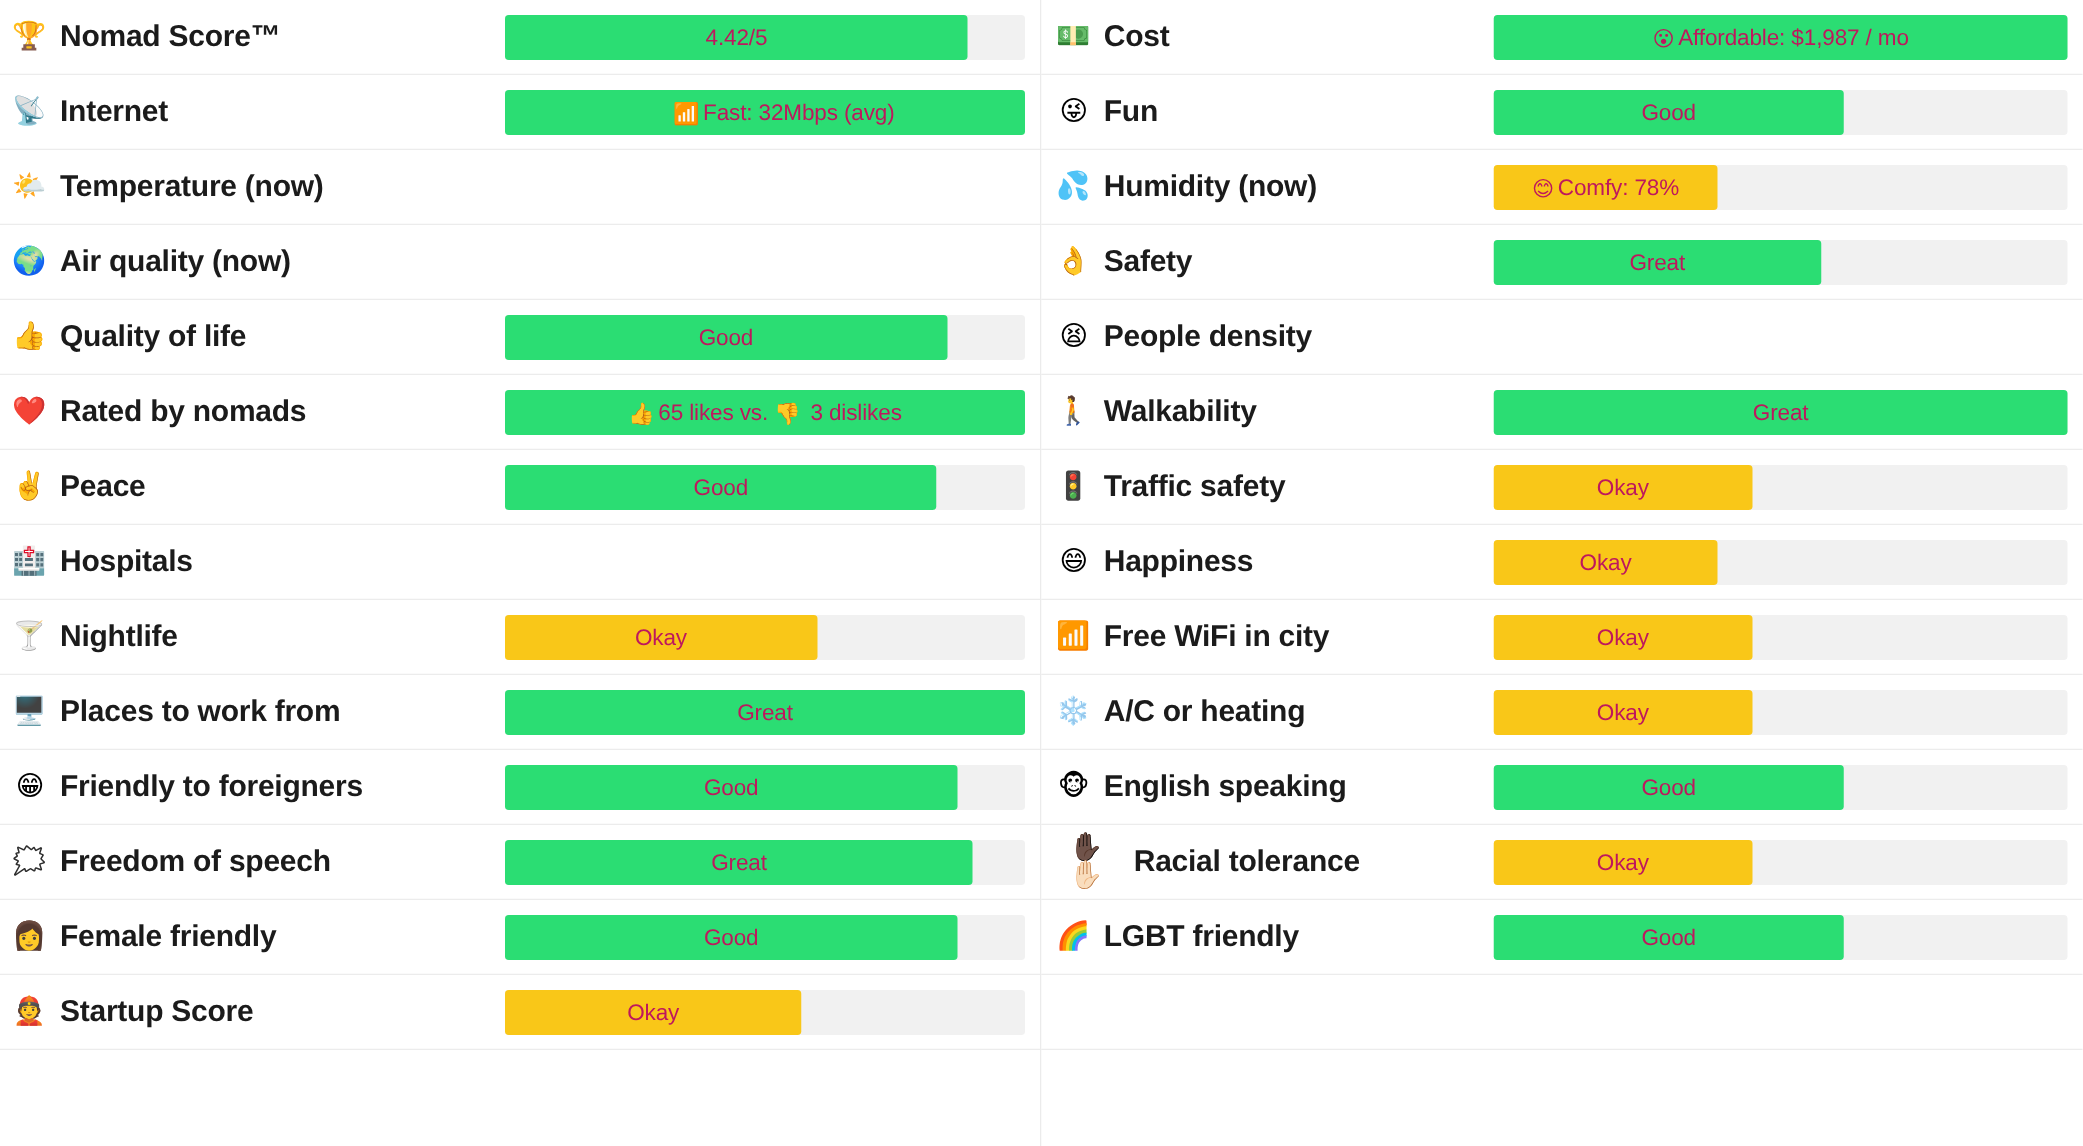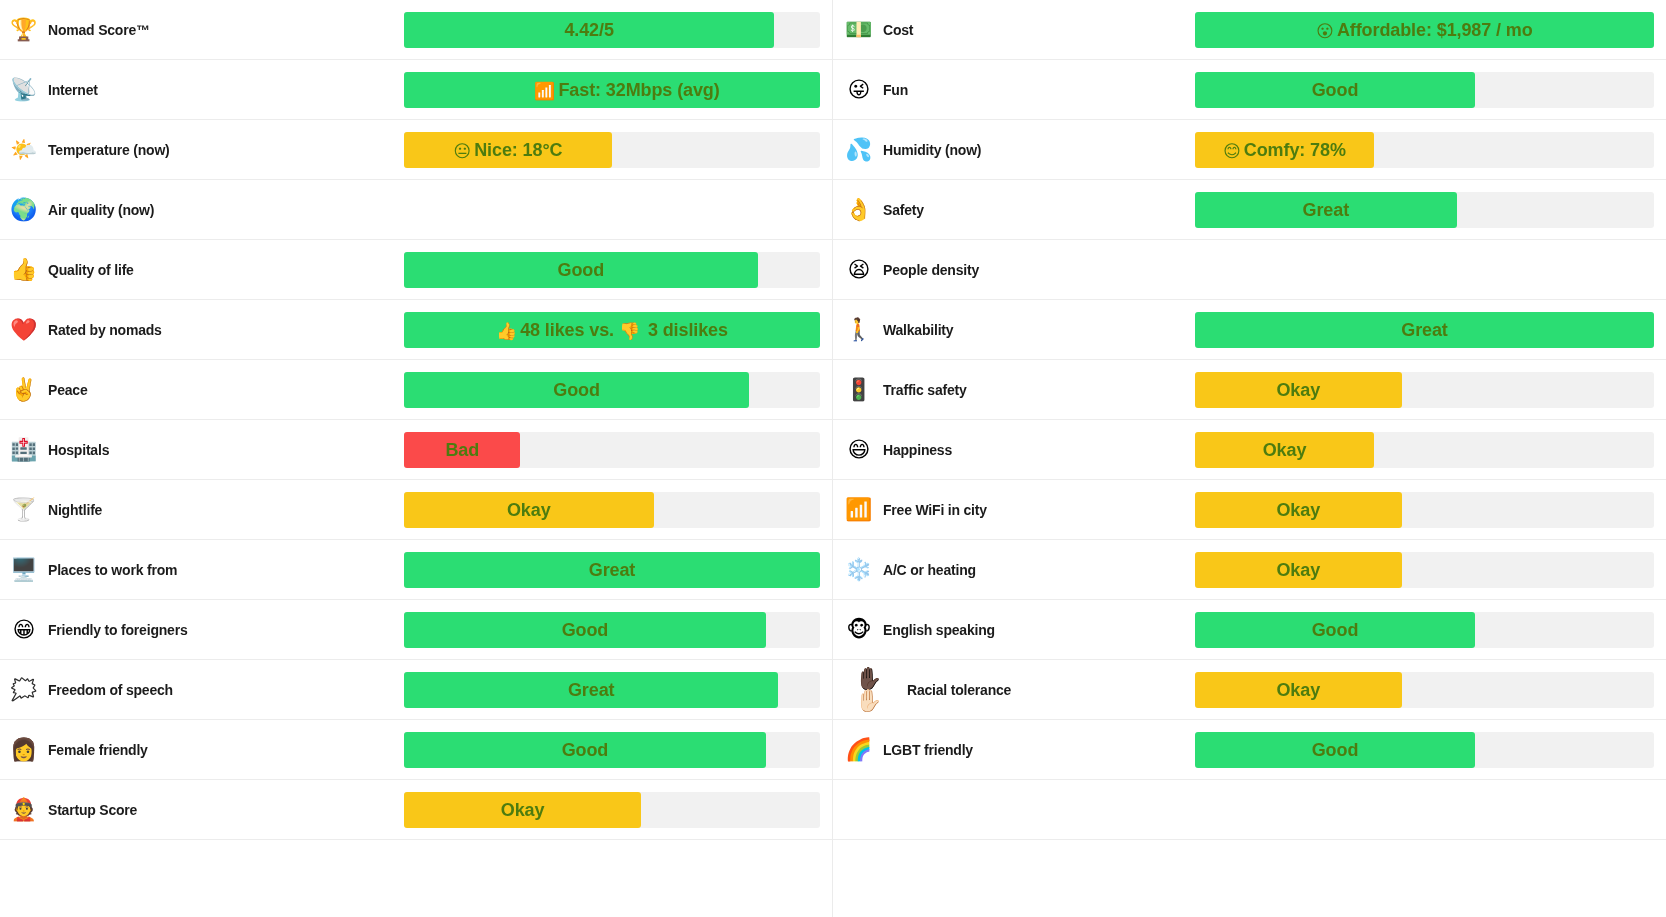--- a/index.html
+++ b/index.html
@@ -68,21 +68,21 @@
     text-align: center;
     flex: 0 0 auto;
     display: inline-block;
   }
   .emoji.dual {
     width: 52px;
     letter-spacing: 3px;
   }
 
   .label-text {
-    font-size: 14px;
+    font-size: 24px;
     font-weight: bold;
     color: #1b1b1b;
     letter-spacing: -0.2px;
     white-space: nowrap;
   }
 
   .bar-cell {
     flex: 1 1 auto;
     padding-right: 12px;
     box-sizing: border-box;
@@ -112,22 +112,22 @@
   .fill.yellow { background: #f9c718; }
   .fill.red    { background: #fb4a4a; }
 
   
   .bar-text {
     position: absolute;
     top: 0;
     height: 36px;
     line-height: 36px;
     font-size: 18px;
-    font-weight: bold;
-    color: #4d7c0f;
+    font-weight: normal;
+    color: #be185d;
     white-space: nowrap;
     text-align: center;
     letter-spacing: -0.1px;
     pointer-events: none;
     z-index: 3;
   }
   .bar-text .ic {
     font-family: "DejaVu Sans", sans-serif;
     font-size: 17px;
     vertical-align: -1px;
@@ -161,26 +161,20 @@
             <div class="fill green" style="width: 100%;"></div>
             <div class="bar-text" style="left: 0px; width: 100%; margin-left: 15px;"><span class="ic">📶</span><span>Fast: 32Mbps (avg)</span></div>
           </div>
         </div>
       </div>
       <div class="row">
         <div class="label-cell">
           <span class="emoji">🌤️</span>
           <span class="label-text">Temperature (now)</span>
         </div>
-        <div class="bar-cell">
-          <div class="track">
-            <div class="fill yellow" style="width: 50%;"></div>
-            <div class="bar-text" style="left: 0px; width: 50%;"><span class="ic">😐</span><span>Nice: 18°C</span></div>
-          </div>
-        </div>
       </div>
       <div class="row">
         <div class="label-cell">
           <span class="emoji">🌍</span>
           <span class="label-text">Air quality (now)</span>
         </div>
       </div>
       <div class="row">
         <div class="label-cell">
           <span class="emoji">👍</span>
@@ -194,46 +188,40 @@
         </div>
       </div>
       <div class="row">
         <div class="label-cell">
           <span class="emoji">❤️</span>
           <span class="label-text">Rated by nomads</span>
         </div>
         <div class="bar-cell">
           <div class="track">
             <div class="fill green" style="width: 100%;"></div>
-            <div class="bar-text" style="left: 0px; width: 100%;"><span class="ic">👍</span><span>48 likes vs. </span><span class="ic">👎</span><span> 3 dislikes</span></div>
+            <div class="bar-text" style="left: 0px; width: 100%;"><span class="ic">👍</span><span>65 likes vs. </span><span class="ic">👎</span><span> 3 dislikes</span></div>
           </div>
         </div>
       </div>
       <div class="row">
         <div class="label-cell">
           <span class="emoji">✌️</span>
           <span class="label-text">Peace</span>
         </div>
         <div class="bar-cell">
           <div class="track">
             <div class="fill green" style="width: 83%;"></div>
             <div class="bar-text" style="left: 0px; width: 83%;"><span>Good</span></div>
           </div>
         </div>
       </div>
       <div class="row">
         <div class="label-cell">
           <span class="emoji">🏥</span>
           <span class="label-text">Hospitals</span>
-        </div>
-        <div class="bar-cell">
-          <div class="track">
-            <div class="fill red" style="width: 28%;"></div>
-            <div class="bar-text" style="left: 0px; width: 28%;"><span>Bad</span></div>
-          </div>
         </div>
       </div>
       <div class="row">
         <div class="label-cell">
           <span class="emoji">🍸</span>
           <span class="label-text">Nightlife</span>
         </div>
         <div class="bar-cell">
           <div class="track">
             <div class="fill yellow" style="width: 60%;"></div>

